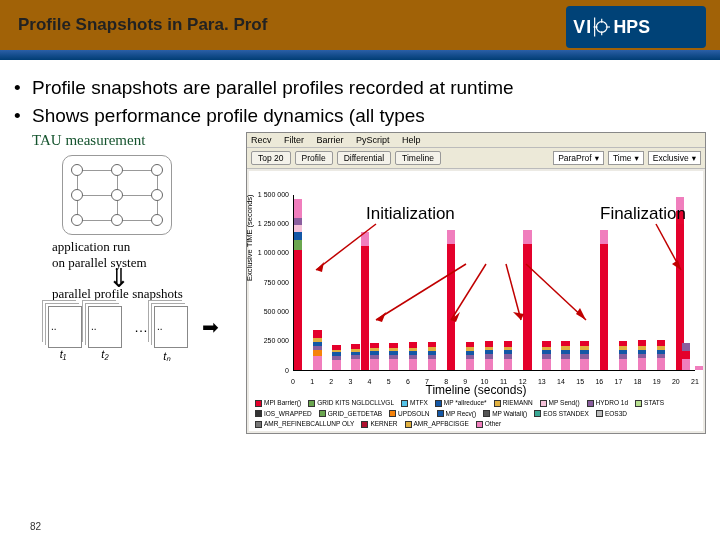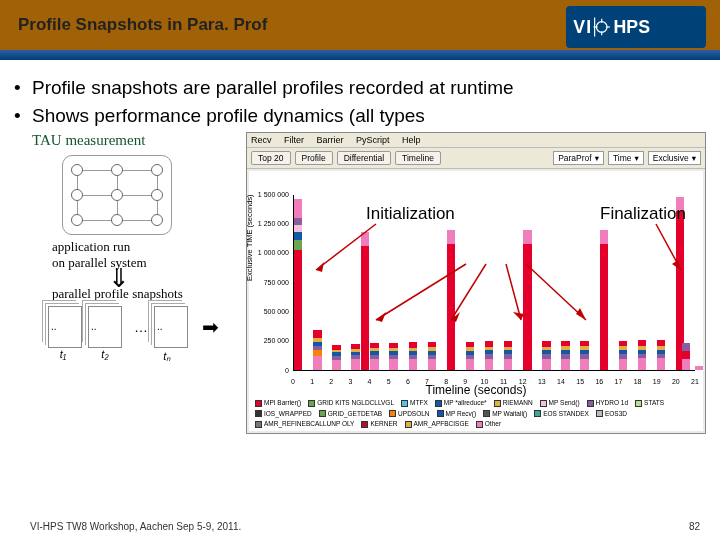--- a/index.html
+++ b/index.html
@@ -430,15 +430,14 @@
         <line x1="160" y1="4" x2="175" y2="60" stroke="#c00000" stroke-width="1.5"></line>
           <polygon points="175,60 167,52 178,54" fill="#c00000"></polygon>
         <line x1="180" y1="4" x2="240" y2="60" stroke="#c00000" stroke-width="1.5"></line>
           <polygon points="240,60 230,54 234,48" fill="#c00000"></polygon>
       </svg>
     </div>
   </div>
 </div>
 
 <div class="footer">
-  <span>VI-HPS TW8 Workshop, Aachen Sep 5-9, 2011.</span>
   <span>82</span>
 </div>
 
 </body></html>

